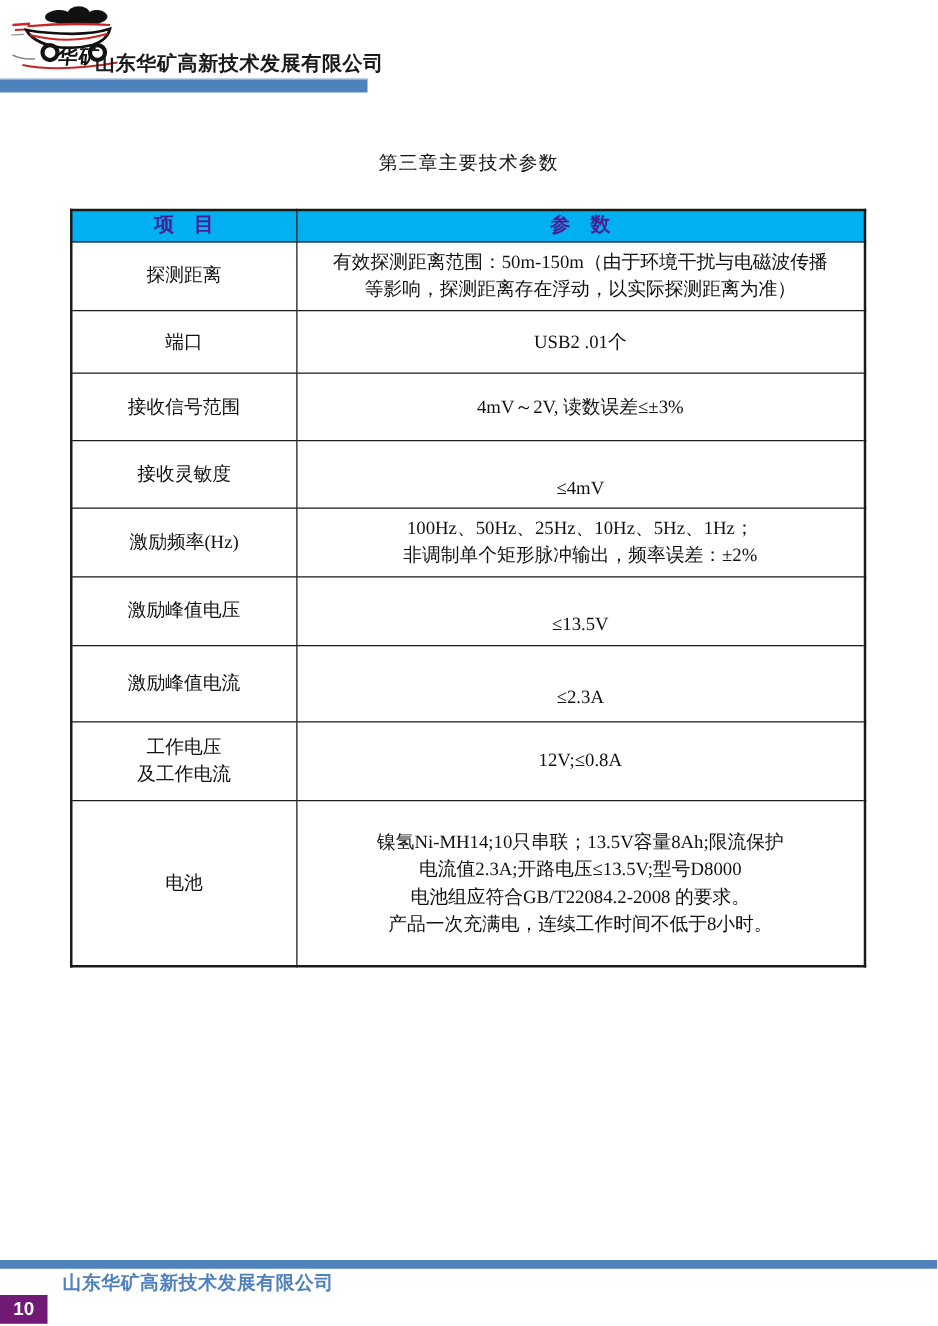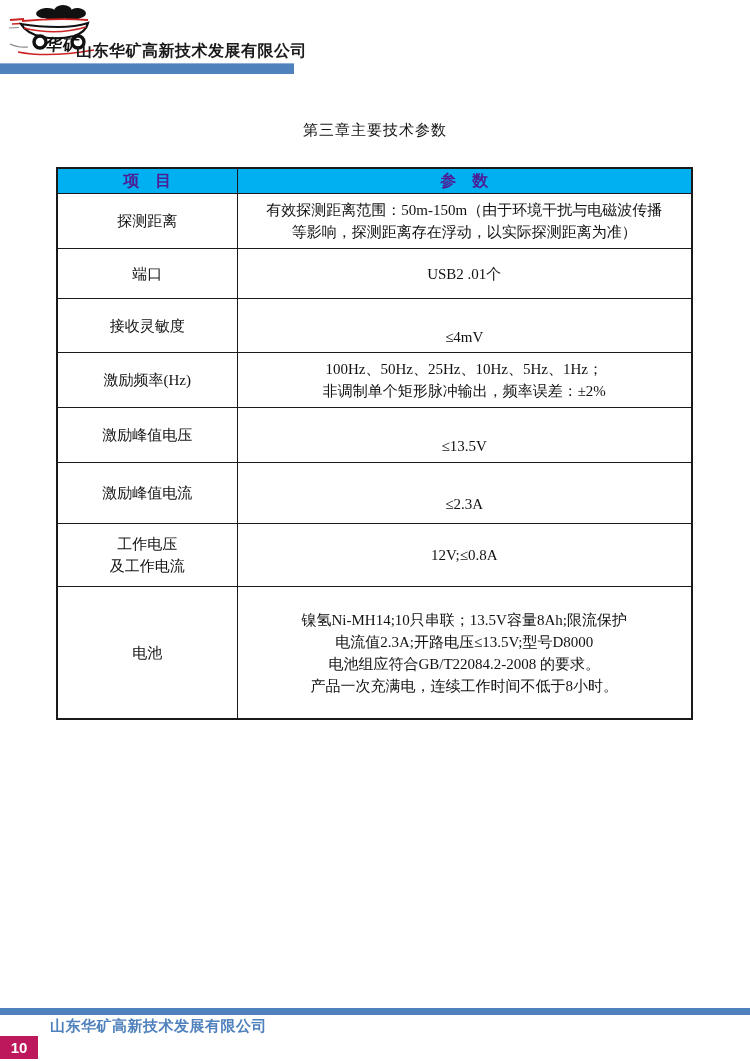--- a/index.html
+++ b/index.html
@@ -55,21 +55,21 @@
   tr.r8 td{height:56px;}
   tr.r9 td{height:58px;}
   tr.r10 td{height:127px;}
   
   .footer-bar{position:absolute;left:0;top:1008px;width:750px;height:7px;background:#4F81BD;}
   .footer-company{
     position:absolute;left:50px;top:1017px;font-size:15px;font-weight:bold;
     font-family:"Liberation Sans","DejaVu Sans",sans-serif;color:#4F81BD;letter-spacing:.5px;
   }
   .page-number-badge{
-    position:absolute;left:0;top:1036px;width:38px;height:23px;background:#be185d;
+    position:absolute;left:0;top:1036px;width:38px;height:23px;background:#701a75;
     color:#ffffff;font-weight:bold;font-size:15px;line-height:23px;text-align:center;
     font-family:"Liberation Sans","DejaVu Sans",sans-serif;
   }
 </style>
 </head>
 <body>
 
 <div class="page">
 
   <div class="logo-wrap">
@@ -111,20 +111,24 @@
     <tbody>
       <tr class="r1">
         <td class="item-cell">探测距离</td>
         <td class="param-cell">有效探测距离范围：50m-150m（由于环境干扰与电磁波传播
 等影响，探测距离存在浮动，以实际探测距离为准）</td>
       </tr>
       <tr class="r3">
         <td class="item-cell">端口</td>
         <td class="param-cell">USB2 .01个</td>
       </tr>
+      <tr class="r4">
+        <td class="item-cell">接收信号范围</td>
+        <td class="param-cell">4mV～2V, 读数误差≤±3%</td>
+      </tr>
       <tr class="r5">
         <td class="item-cell">接收灵敏度</td>
         <td class="param-cell">
 ≤4mV</td>
       </tr>
       <tr class="r6">
         <td class="item-cell">激励频率(Hz)</td>
         <td class="param-cell">100Hz、50Hz、25Hz、10Hz、5Hz、1Hz；
 非调制单个矩形脉冲输出，频率误差：±2%</td>
       </tr>

